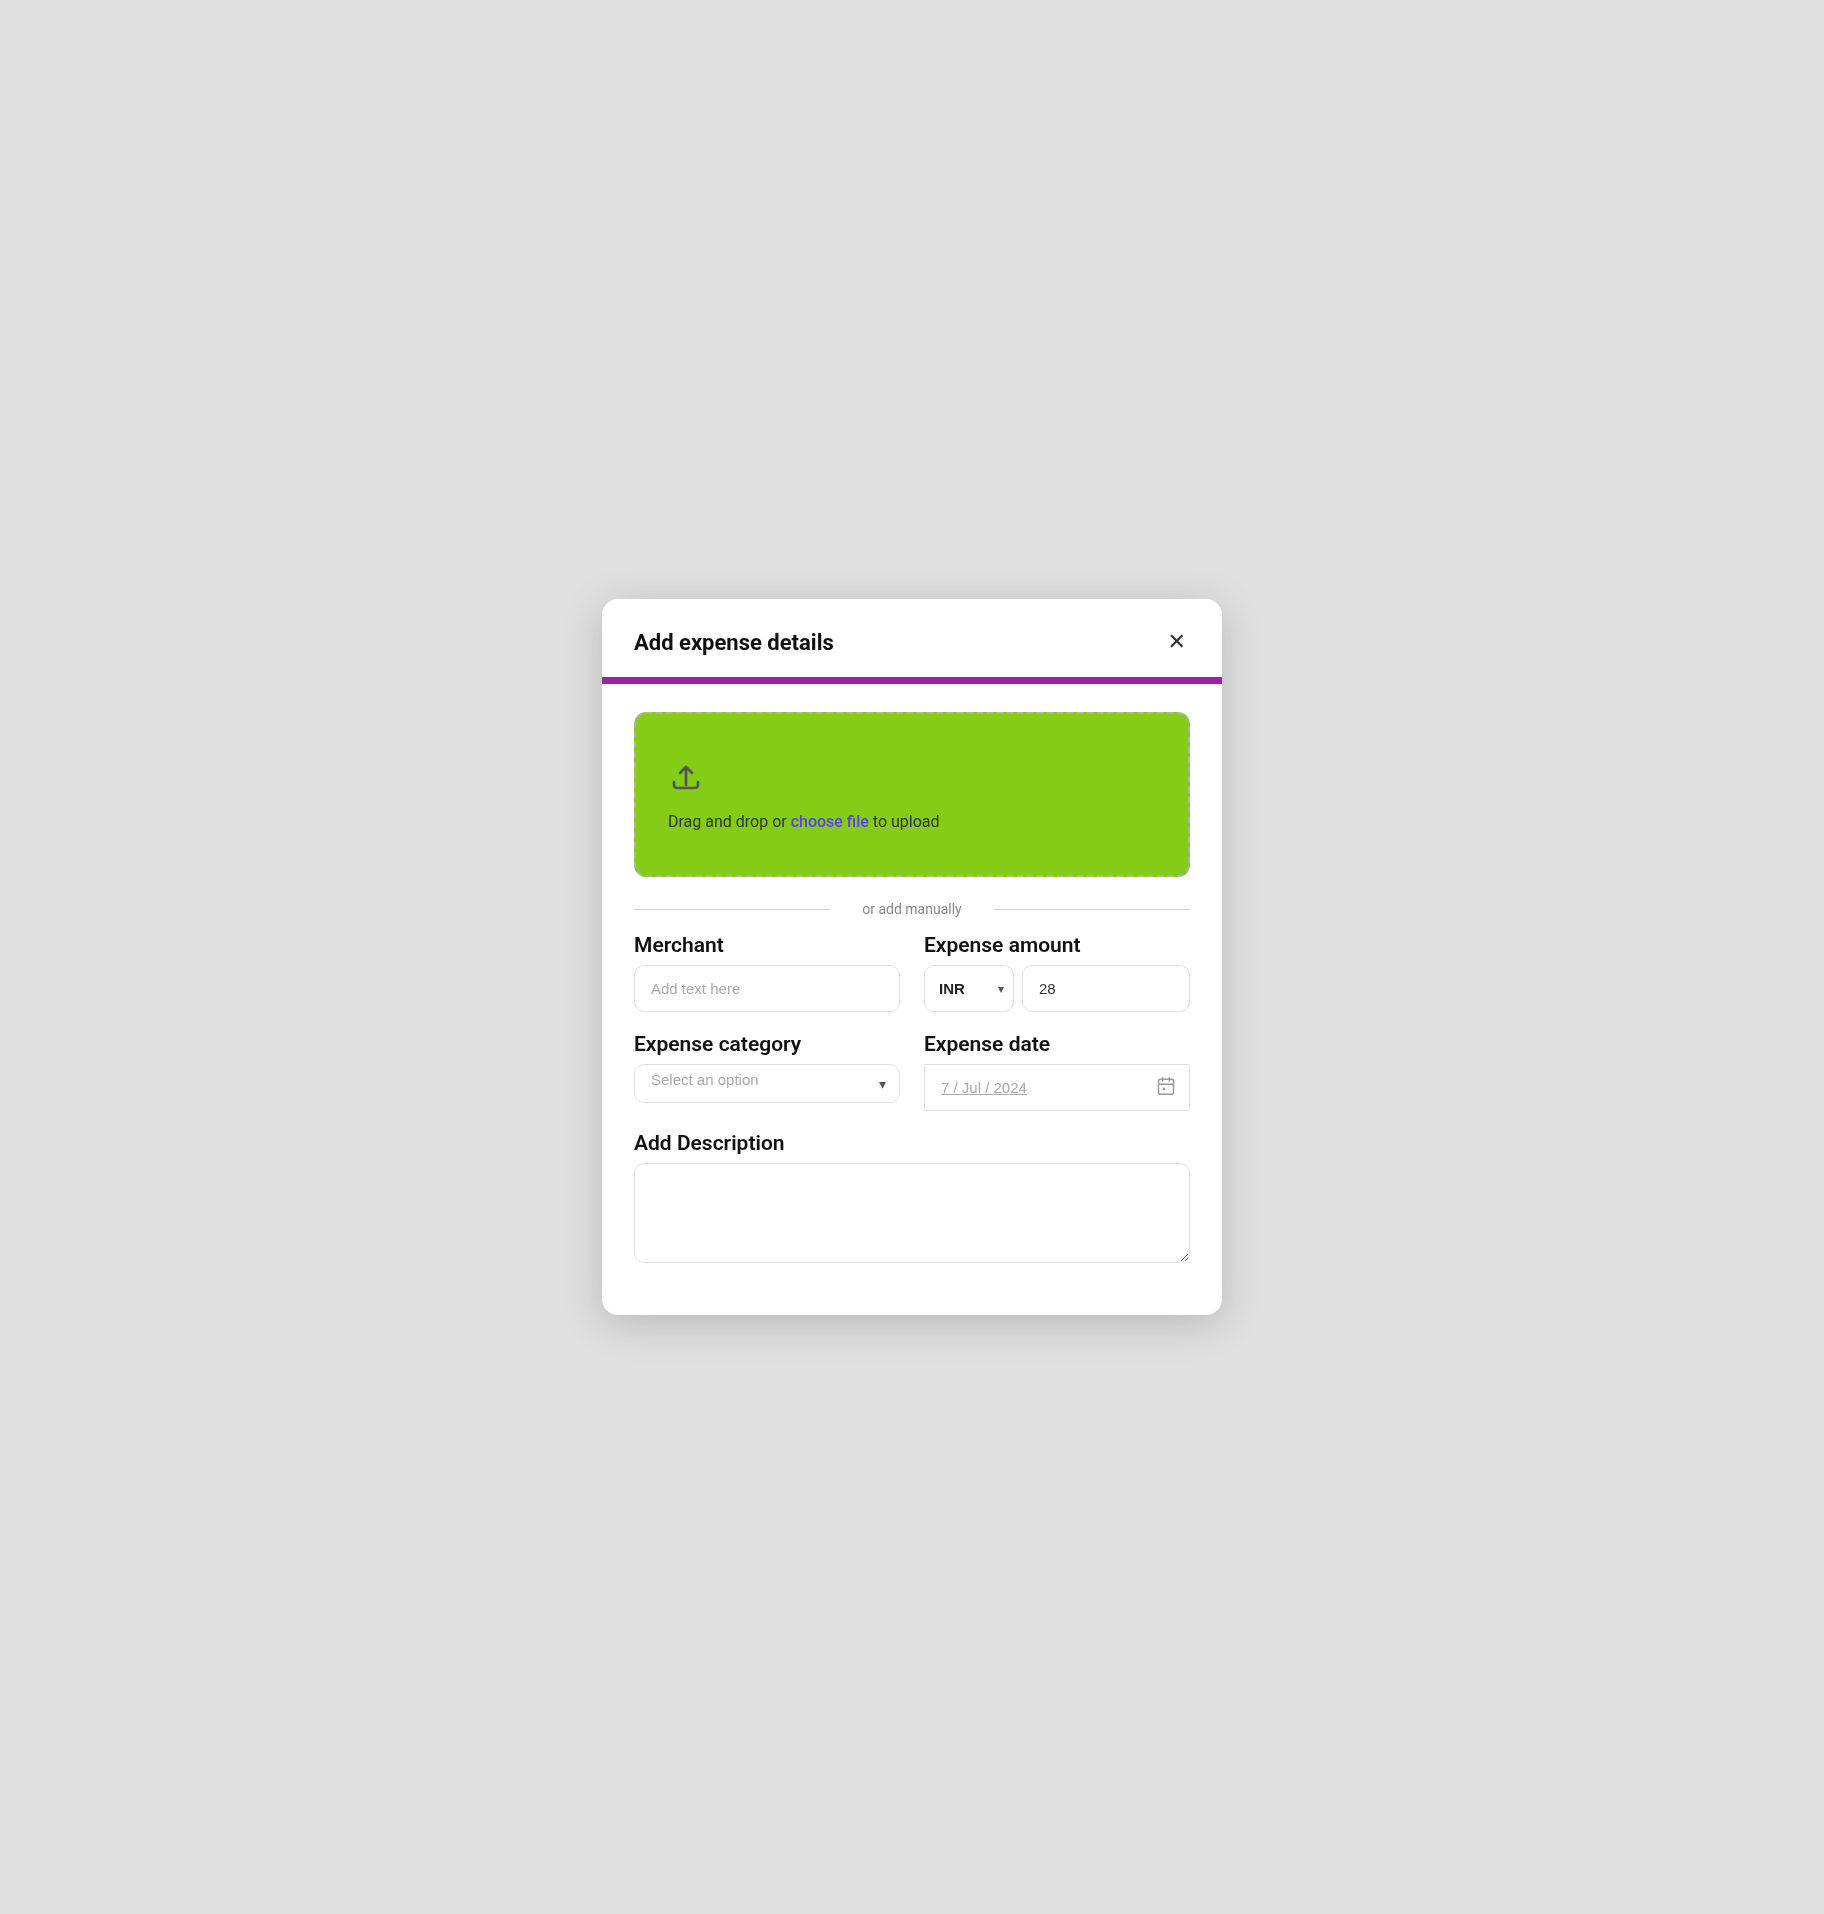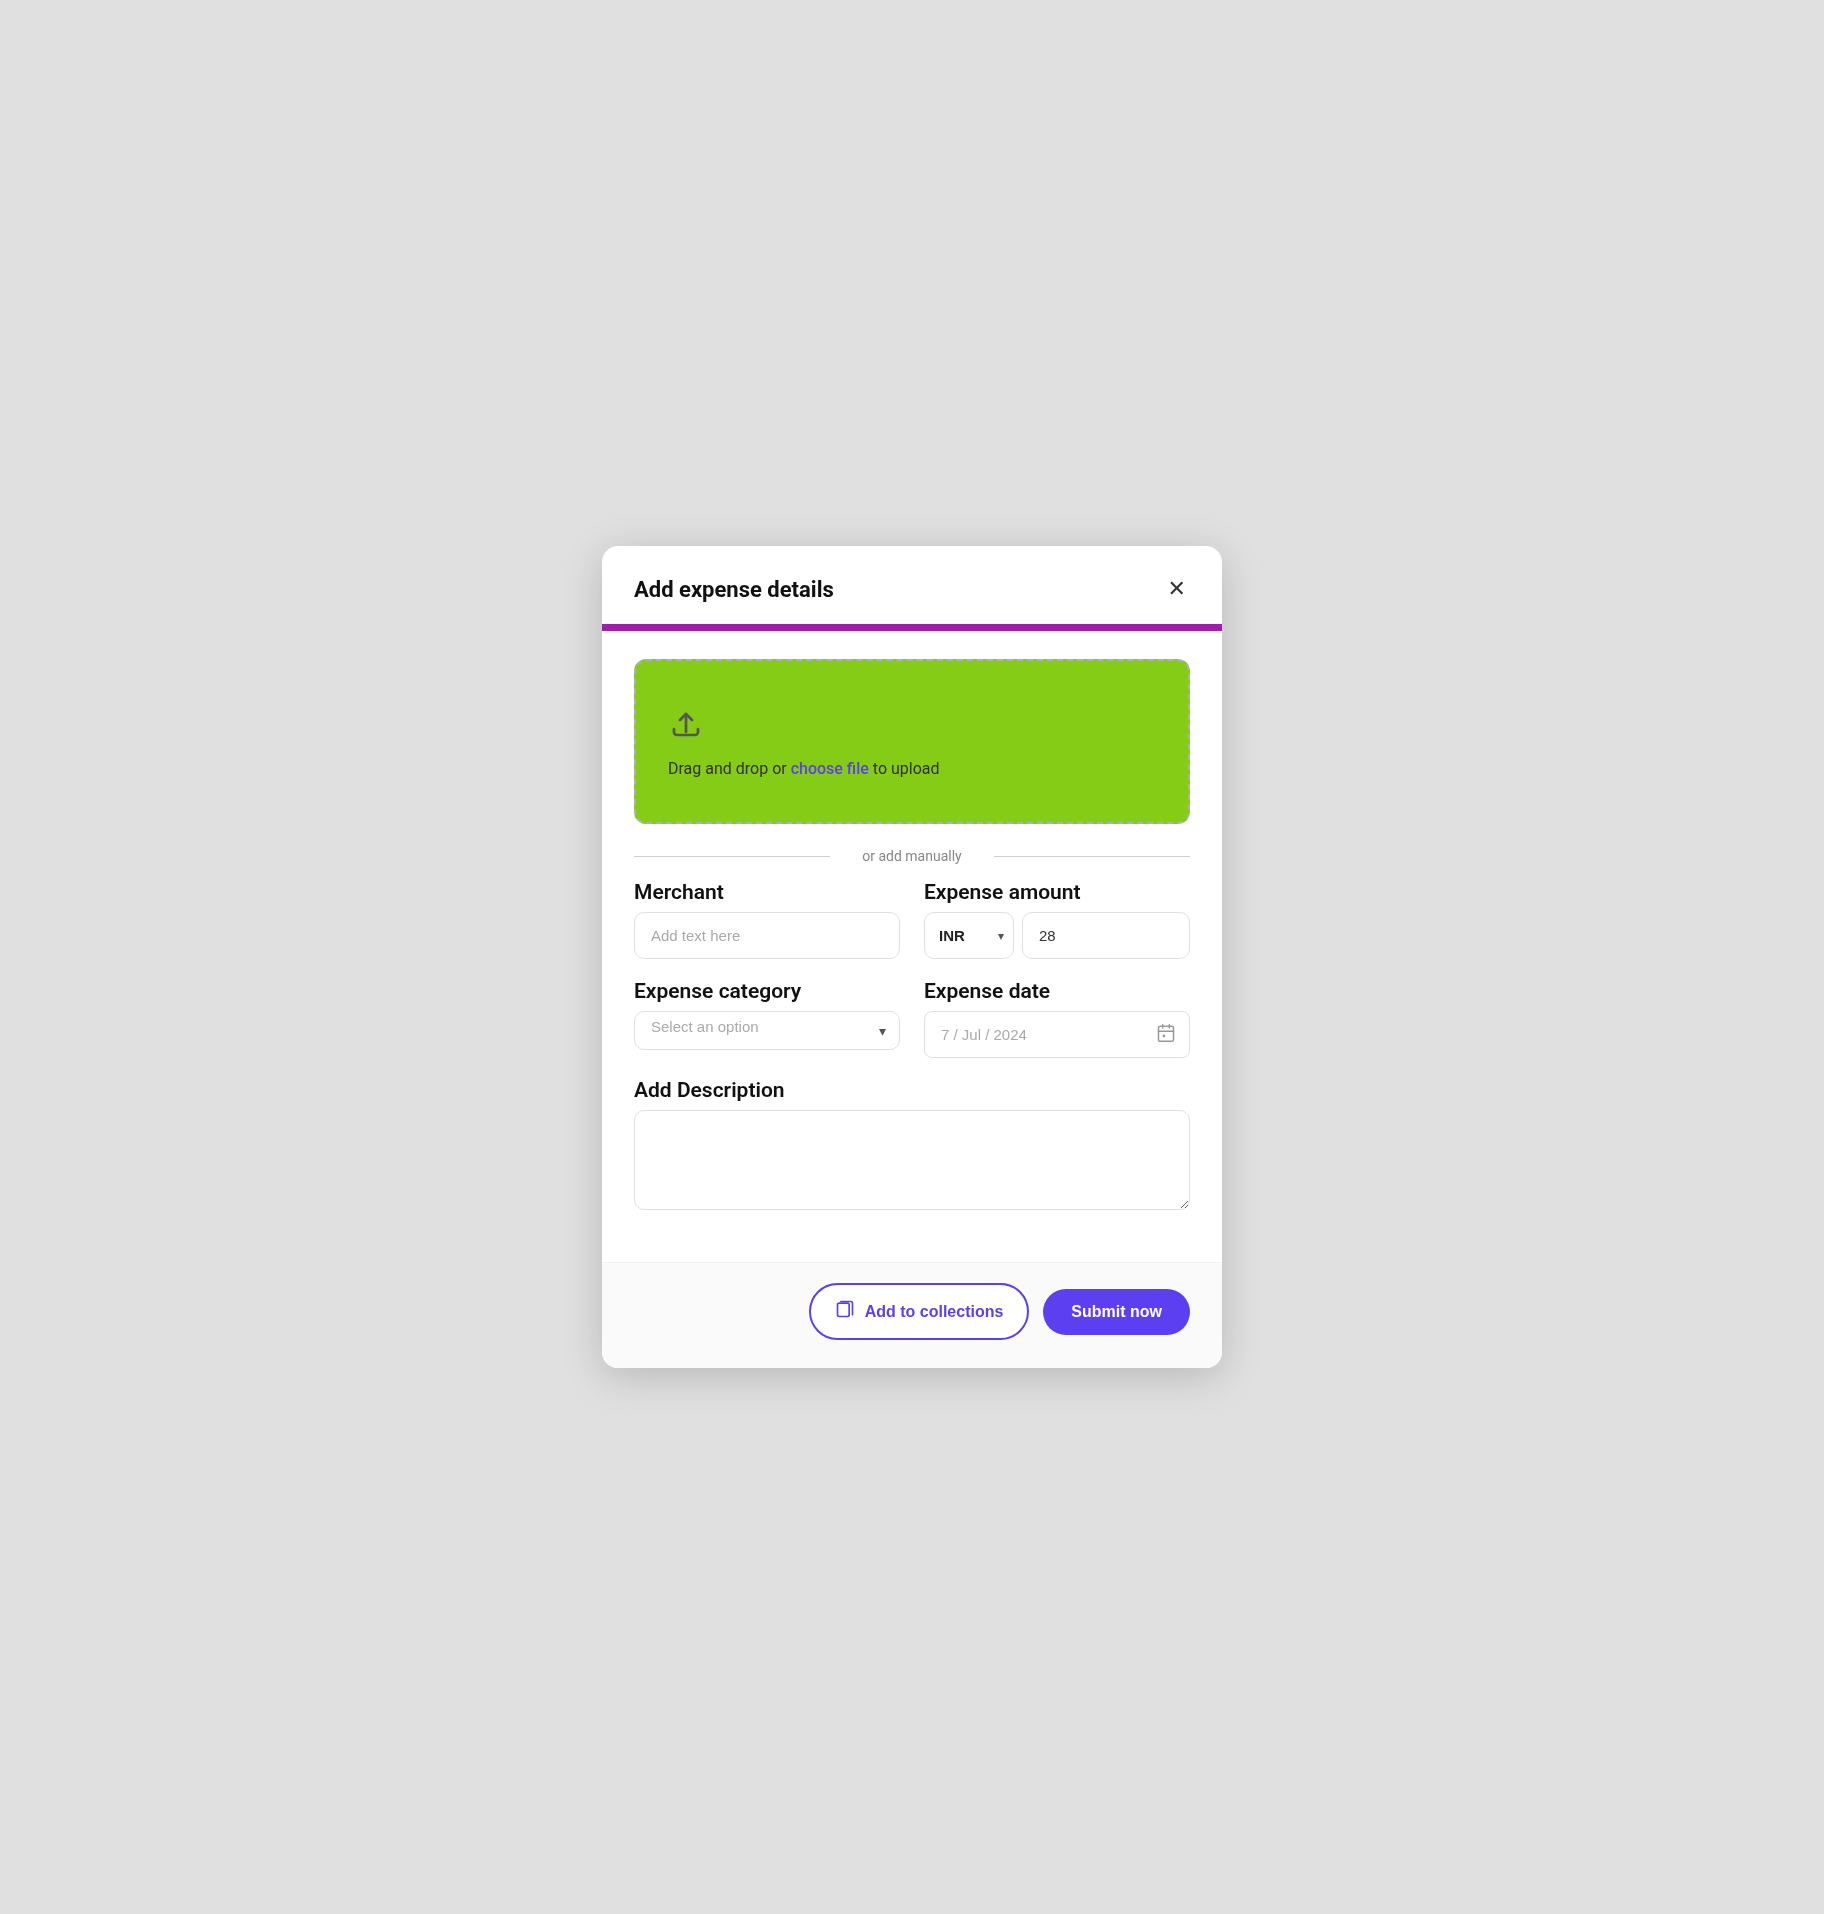--- a/index.html
+++ b/index.html
@@ -214,27 +214,28 @@
       color: #555;
       font-size: 14px;
     }
 
     .date-wrapper {
       position: relative;
     }
 
     .date-wrapper input {
       border: 1.5px solid #e0e0e0;
-      border-radius: 8px;
+      border-radius: 2px;
       padding: 14px 44px 14px 16px;
       font-size: 15px;
       color: #aaa;
       background: #fff;
       outline: none;
       width: 100%;
+      text-decoration: underline;
     }
 
     .date-icon {
       position: absolute;
       right: 14px;
       top: 50%;
       transform: translateY(-50%);
       pointer-events: none;
       color: #888;
       font-size: 18px;
@@ -387,29 +388,15 @@
 
       </div>
 
       <div class="form-group description-group">
         <label class="form-label">Add Description</label>
         <textarea class="description-textarea" style=""></textarea>
       </div>
 
     </div>
 
-    <div class="modal-footer">
-      <button class="btn-collections">
-        <span class="collections-icon">
-          <svg width="20" height="20" viewBox="0 0 24 24" fill="none" stroke="#5b3ff0" stroke-width="2" stroke-linecap="round" stroke-linejoin="round">
-            <rect x="3" y="5" width="14" height="16" rx="2"></rect>
-            <path d="M7 3h12a2 2 0 0 1 2 2v14"></path>
-          </svg>
-        </span>
-        <span>Add to collections</span>
-      </button>
-      <button class="btn-submit">
-        <span>Submit now</span>
-      </button>
-    </div>
 
   </div>
 </div>
 
 </body></html>

